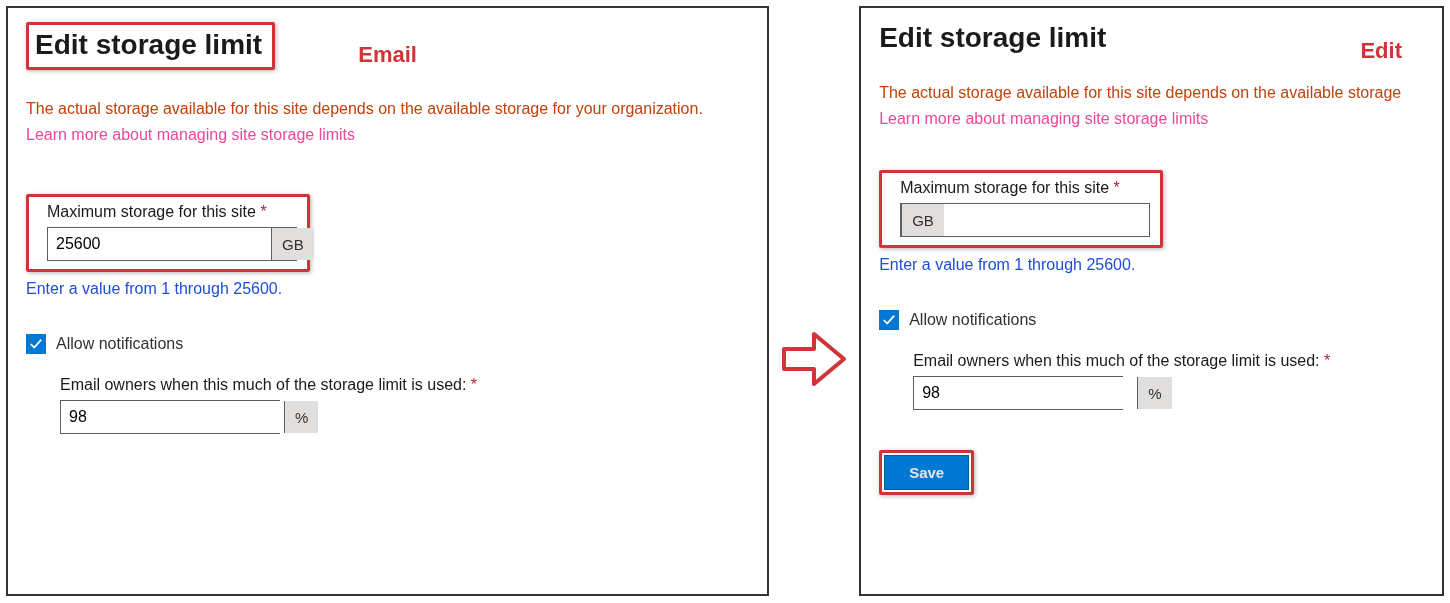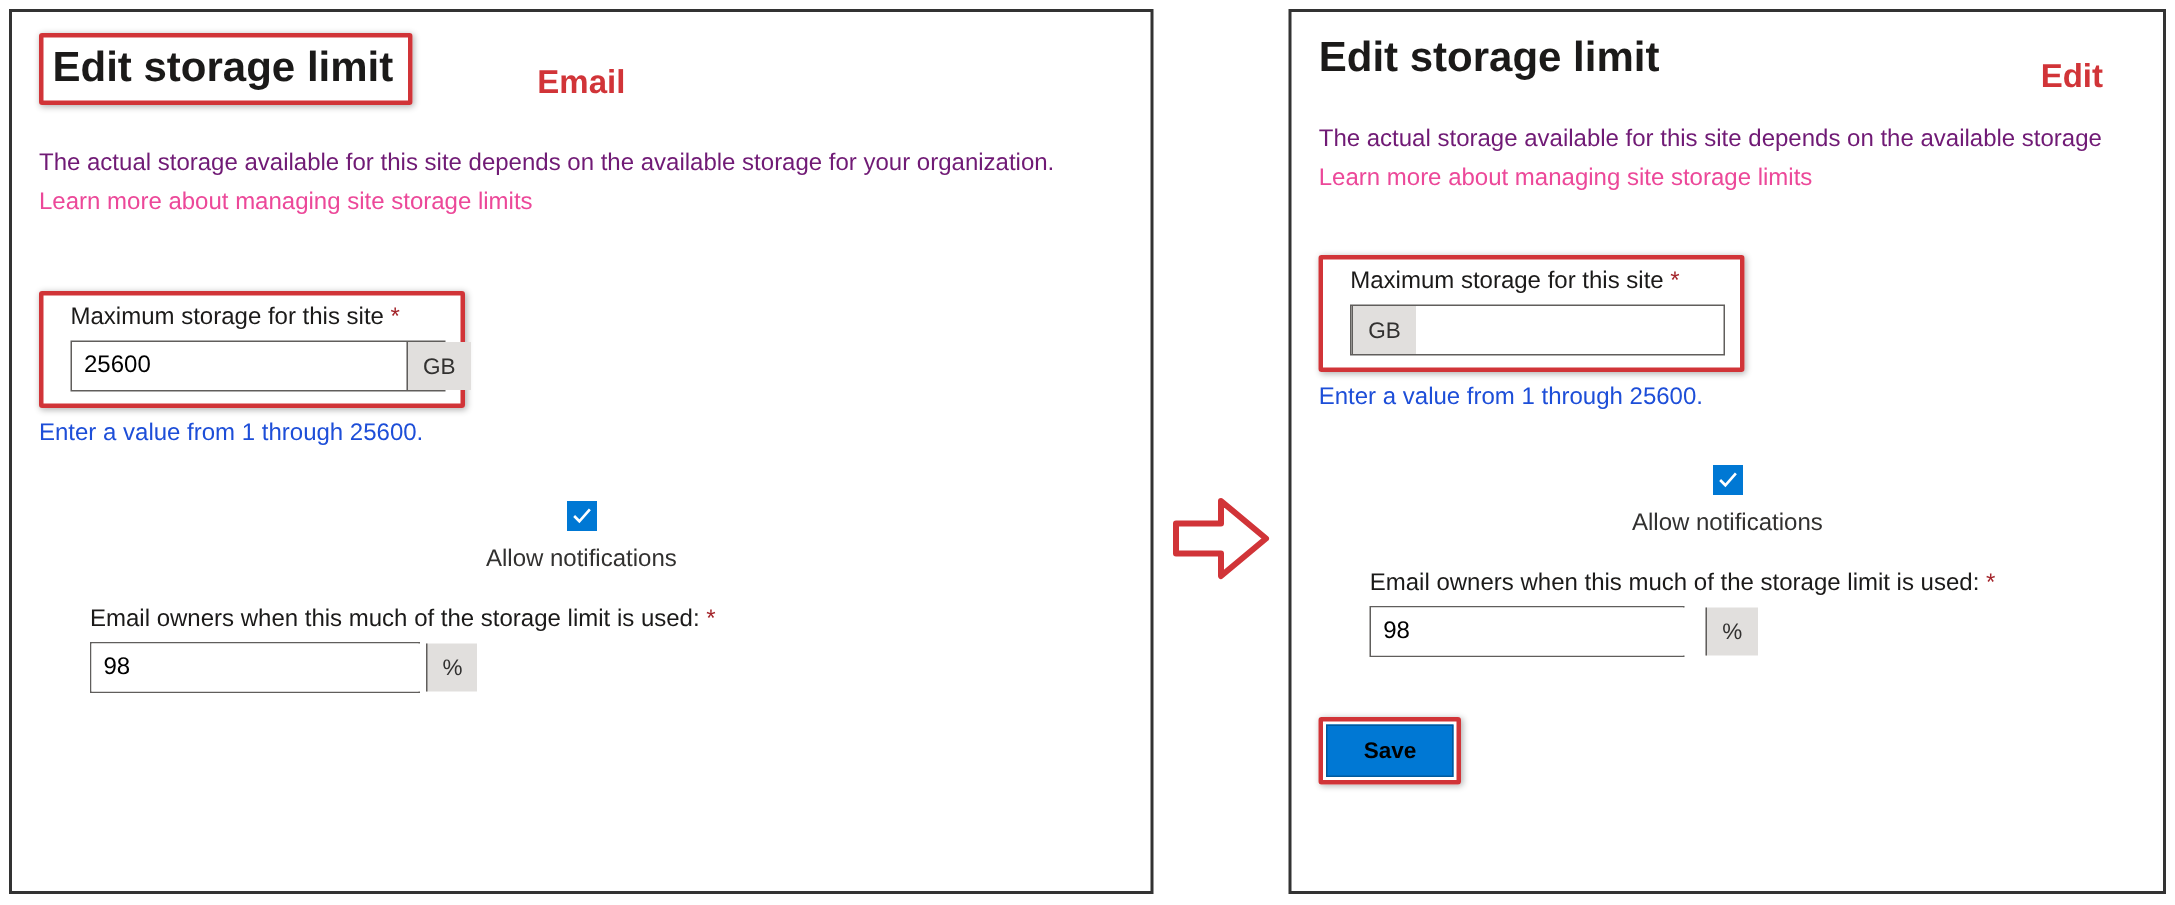--- a/index.html
+++ b/index.html
@@ -60,21 +60,21 @@
       border: 3px solid #d13438;
       box-shadow: 1px 1px 4px rgba(0,0,0,0.3);
       border-radius: 2px;
     }
     .title-box {
       padding: 4px 10px 6px 6px;
       display: inline-block;
     }
     .desc {
       font-size: 16px;
-      color: #701a75;
+      color: #c2410c;
       margin-bottom: 6px;
       line-height: 1.4;
     }
     .link {
       color: #ec4899;
       text-decoration: none;
       font-size: 16px;
       display: inline-block;
       margin-bottom: 30px;
     }
@@ -119,21 +119,20 @@
       font-size: 16px;
       color: #1d4ed8;
       margin-top: 8px;
       margin-bottom: 36px;
     }
     .checkbox-row {
       display: flex;
       align-items: center;
       gap: 10px;
       margin-bottom: 22px;
-      flex-direction: column;
     }
     .checkbox {
       width: 20px;
       height: 20px;
       background: #0078d4;
       border: 1px solid #0078d4;
       display: flex;
       align-items: center;
       justify-content: center;
       color: #fff;
@@ -148,21 +147,21 @@
     .indented {
       margin-left: 34px;
     }
     .save-wrap {
       display: inline-block;
       margin-top: 40px;
       padding: 2px;
     }
     .save-btn {
       background: #0078d4;
-      color: #000000;
+      color: #e5e5e5;
       border: 1px solid #005a9e;
       padding: 8px 24px;
       font-size: 15px;
       font-weight: 600;
       font-family: inherit;
       cursor: pointer;
     }
     .arrow-wrap {
       align-self: center;
       margin-top: 120px;

